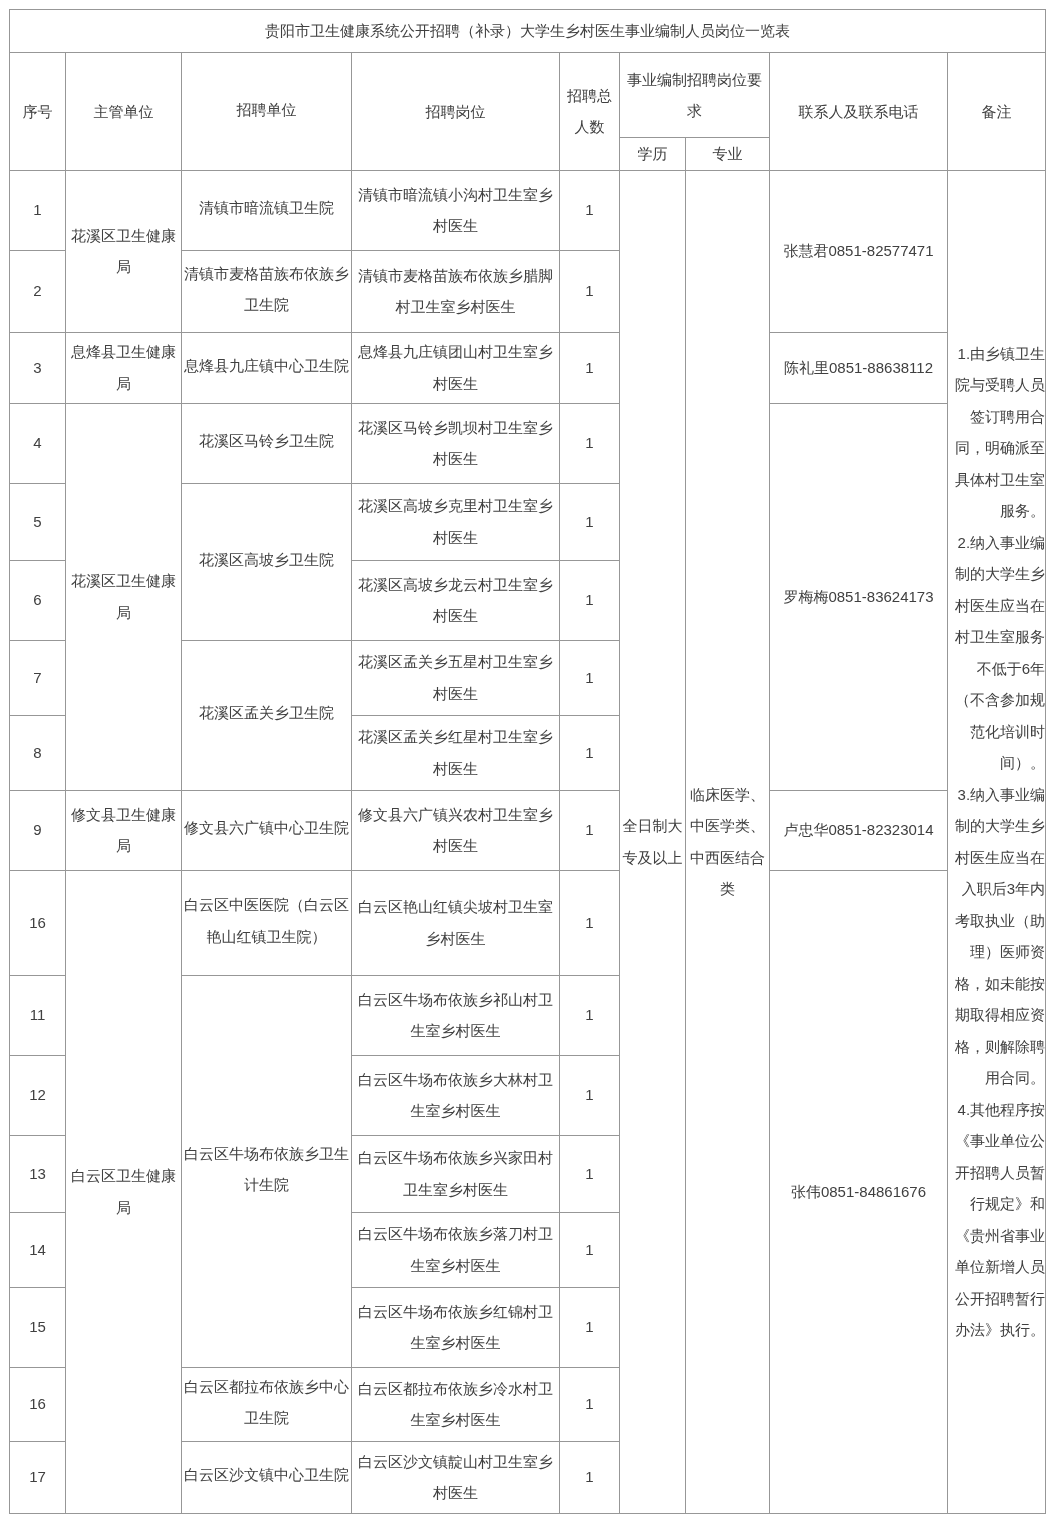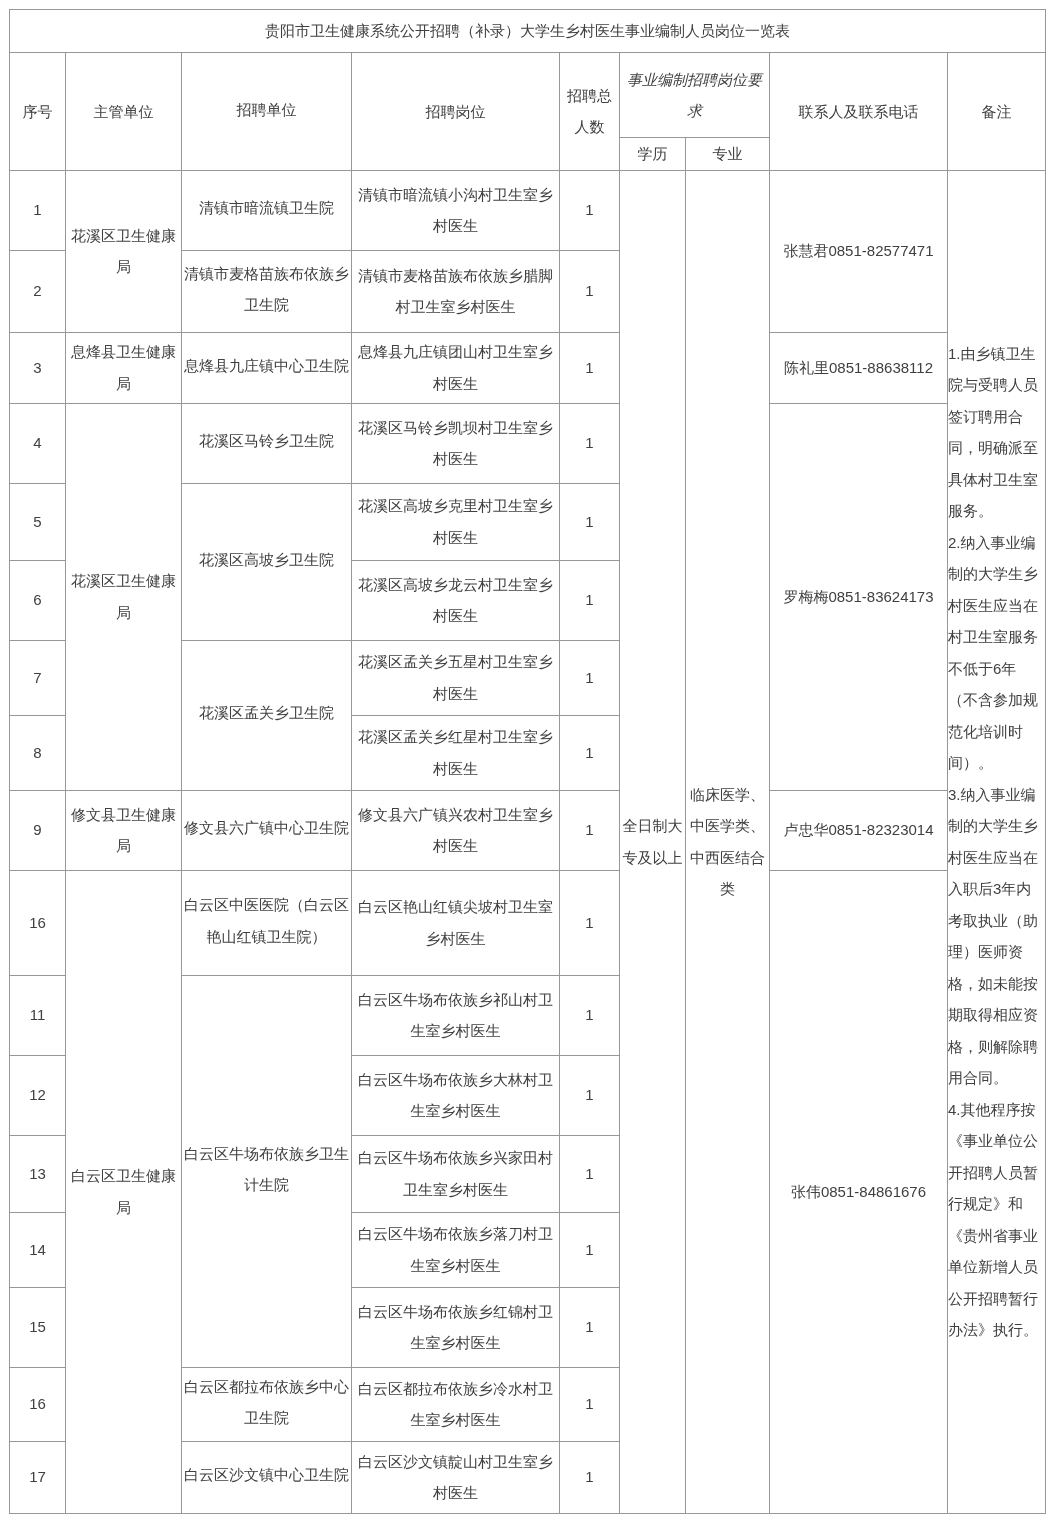--- a/index.html
+++ b/index.html
@@ -32,23 +32,23 @@
     overflow: hidden;
   }
   td.title-cell { font-size: 16px; line-height: 1.4; }
   td.sup { padding: 0 10px; }
   td.emp { padding: 0 14px; font-family: Liberation Mono, monospace; }
   td.pos { padding: 0 10px; margin-left: 36px; }
   td.cnt { padding: 0 6px; }
   td.edu { padding: 0 9px; margin-top: 16px; }
   td.maj { padding: 0 11px; }
   td.con { white-space: nowrap; }
-  td.req { padding: 0 8px; font-style: italic; }
+  td.req { padding: 0 8px; }
   td.rem { padding: 0 9px; line-height: 2.05; }
-  td.rem .rem-item { text-align: left; }
+  td.rem .rem-item { text-align: right; }
 </style>
 </head>
 <body>
 
 <div class="sheet">
   <table class="roster">
     <colgroup>
       <col style="width:56px">
         <col style="width:116px">
         <col style="width:170px">

